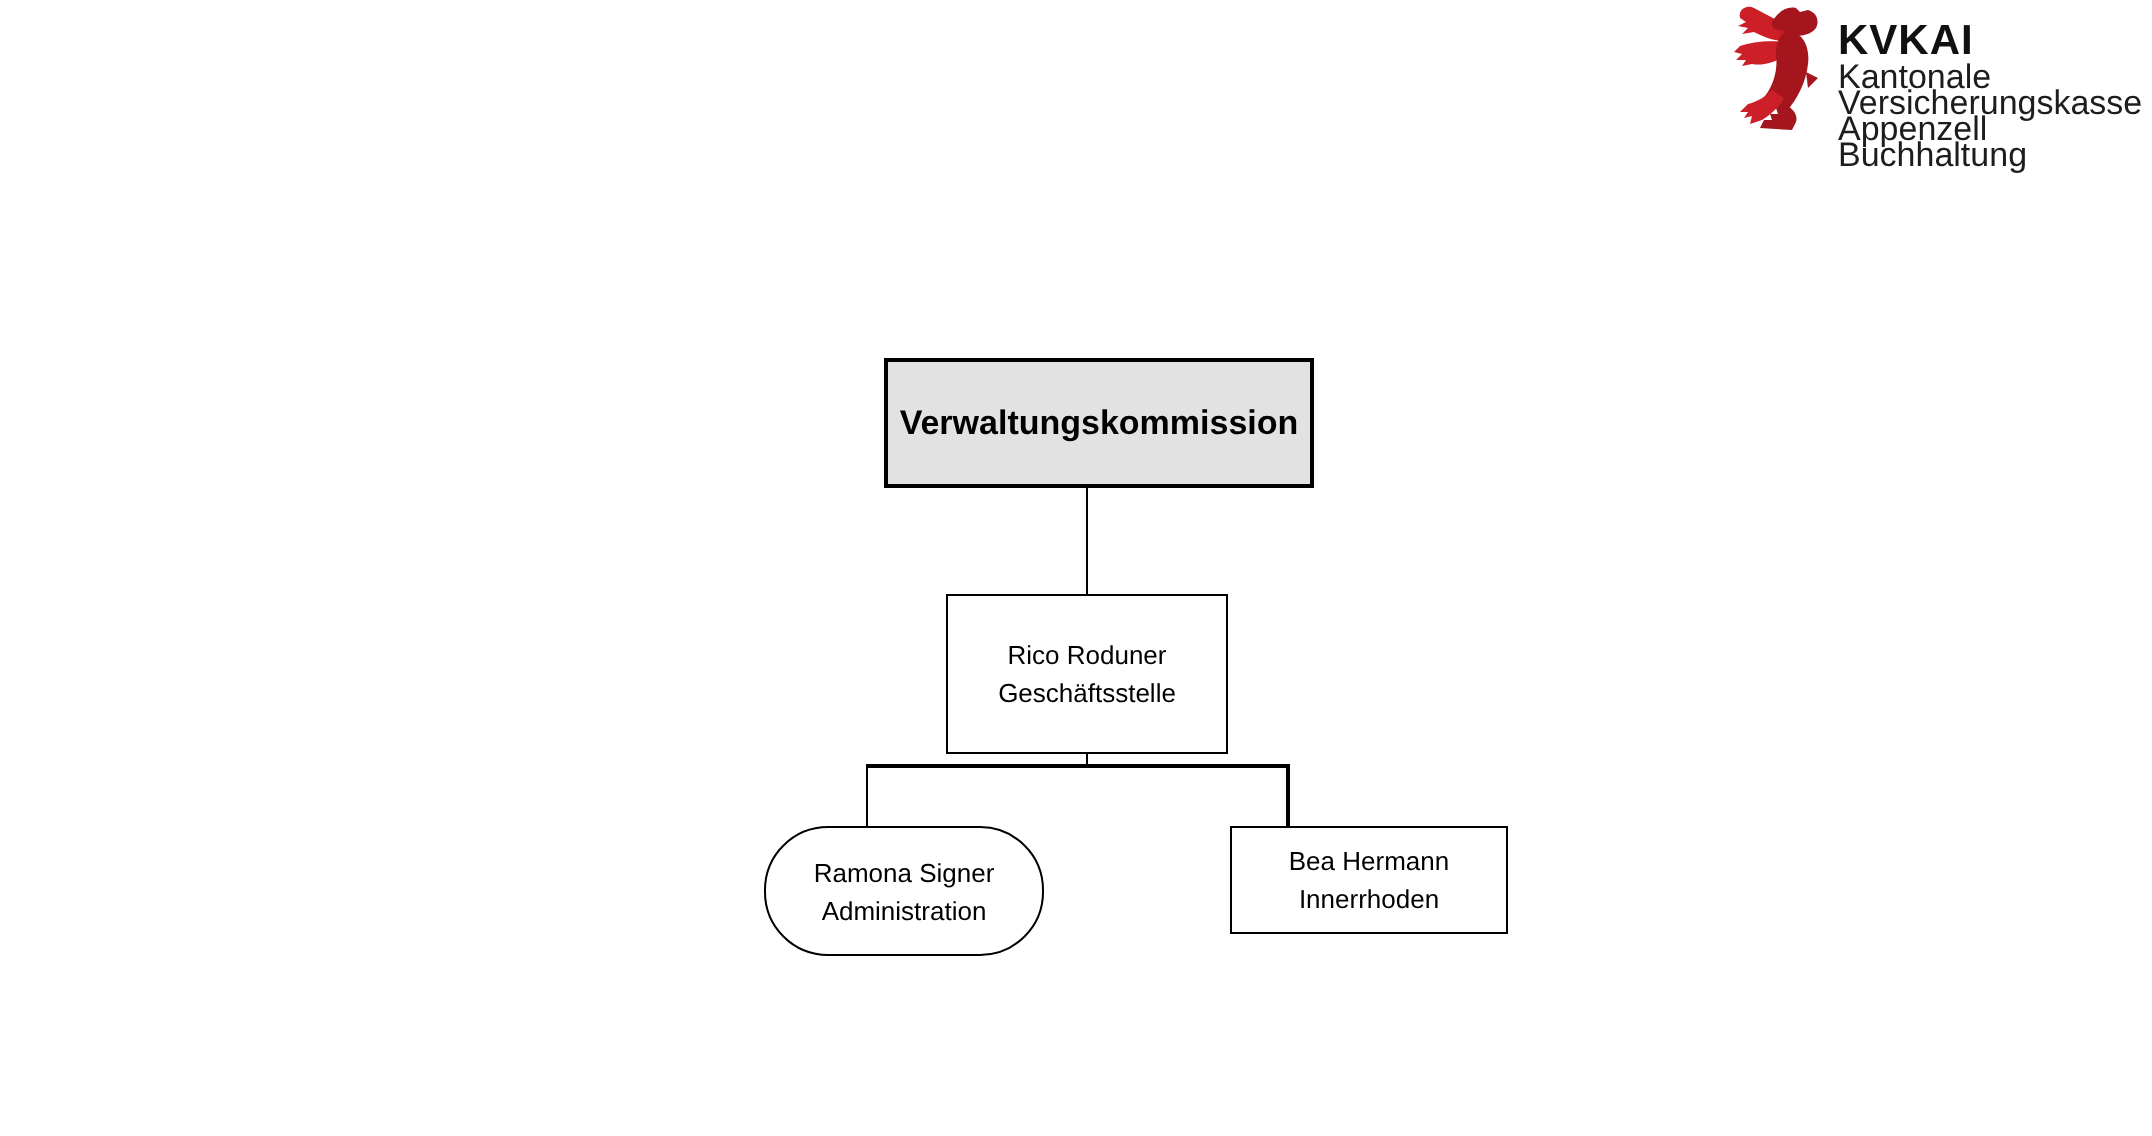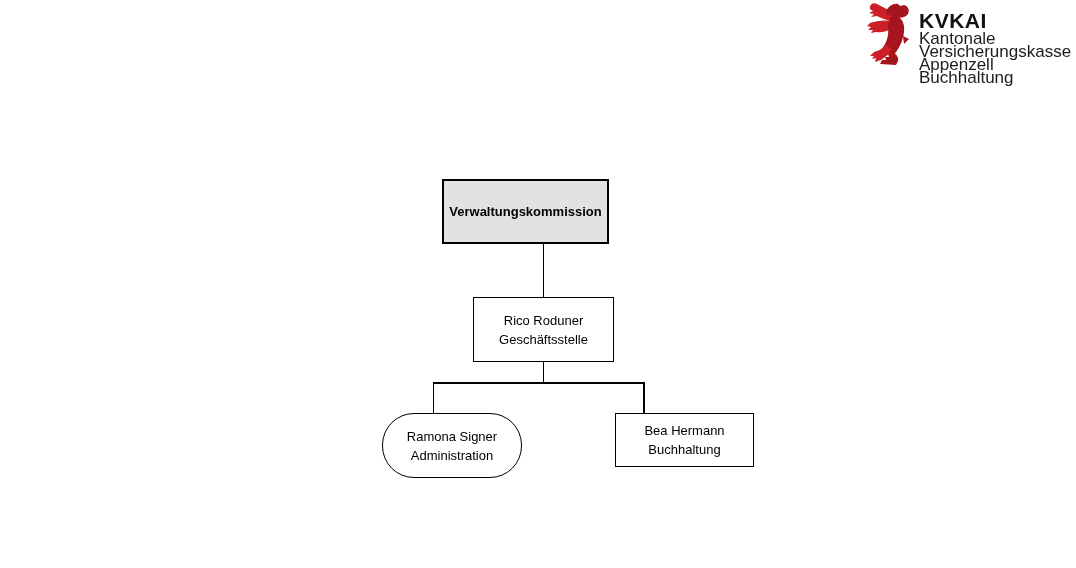--- a/index.html
+++ b/index.html
@@ -58,27 +58,27 @@
     display: flex;
     flex-direction: column;
     align-items: center;
     justify-content: center;
     text-align: center;
     font-size: 13px;
     line-height: 19px;
     color: #000000;
   }
   .node.root {
-    left: 442px; top: 179px; width: 167px; height: 65px;
+    left: 442px; top: 179px; width: 215px; height: 65px;
     background: var(--root-fill, #e2e2e2);
     border-width: 2px;
     font-weight: bold;
-    font-size: 13px;
+    font-size: 17px;
   }
-  .node.manager { left: 473px; top: 297px; width: 141px; height: 65px; }
+  .node.manager { left: 473px; top: 297px; width: 141px; height: 80px; }
   .node.staff-left { left: 382px; top: 413px; width: 140px; height: 65px; border-radius: 32px; }
   .node.staff-right { left: 575px; top: 413px; width: 139px; height: 54px; margin-left: 40px; }
 
   
   .connector {
     position: absolute;
     background: var(--line-color, #000);
   }
   .c-v1 { left: 542.5px; top: 244px; width: 1.5px; height: 53px; }
   .c-v2 { left: 542.5px; top: 362px; width: 1.5px; height: 21px; }
@@ -132,16 +132,16 @@
     <div>Geschäftsstelle</div>
   </div>
 
   <div class="node staff-left">
     <div>Ramona Signer</div>
     <div>Administration</div>
   </div>
 
   <div class="node staff-right">
     <div>Bea Hermann</div>
-    <div>Buchhaltung</div>
+    <div>Innerrhoden</div>
   </div>
 
 </div>
 
 </body></html>

